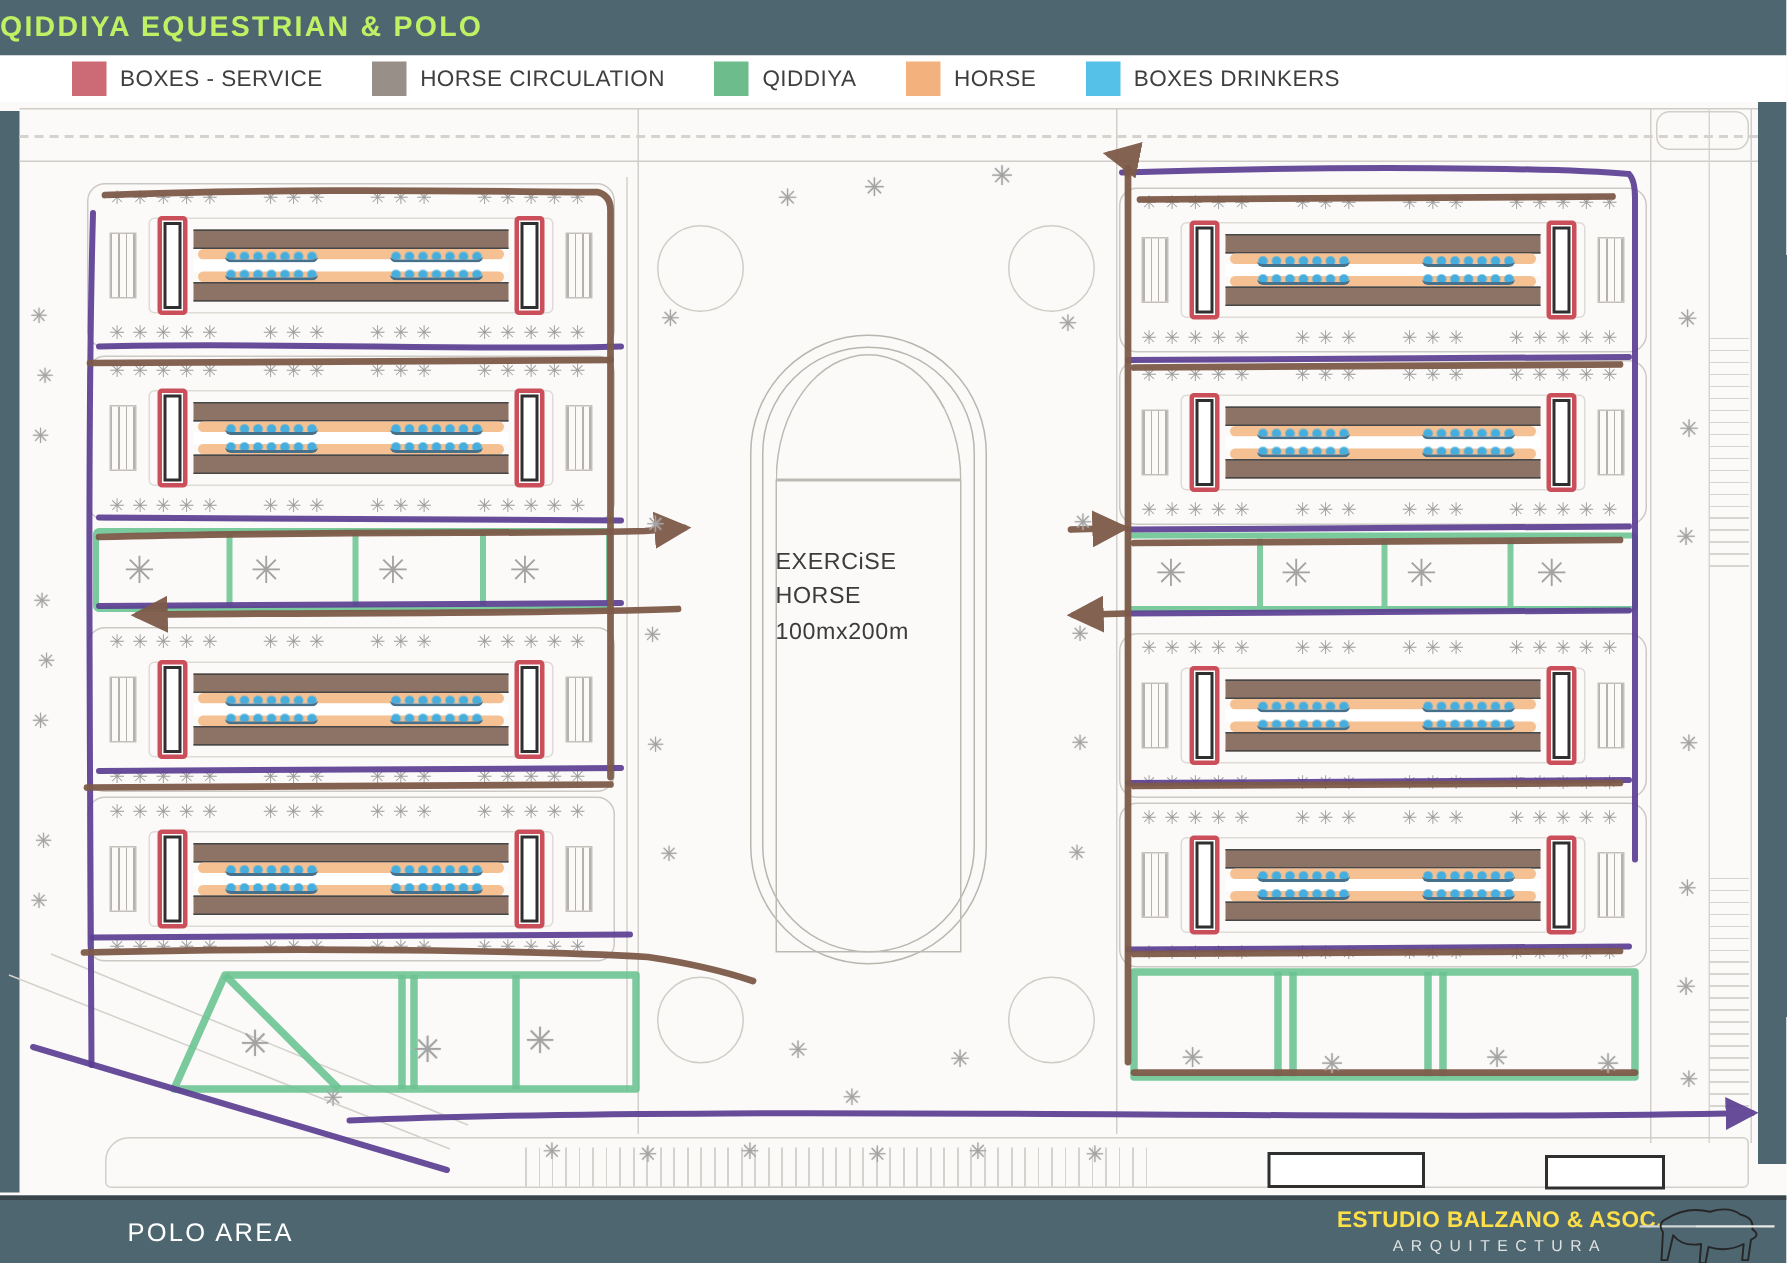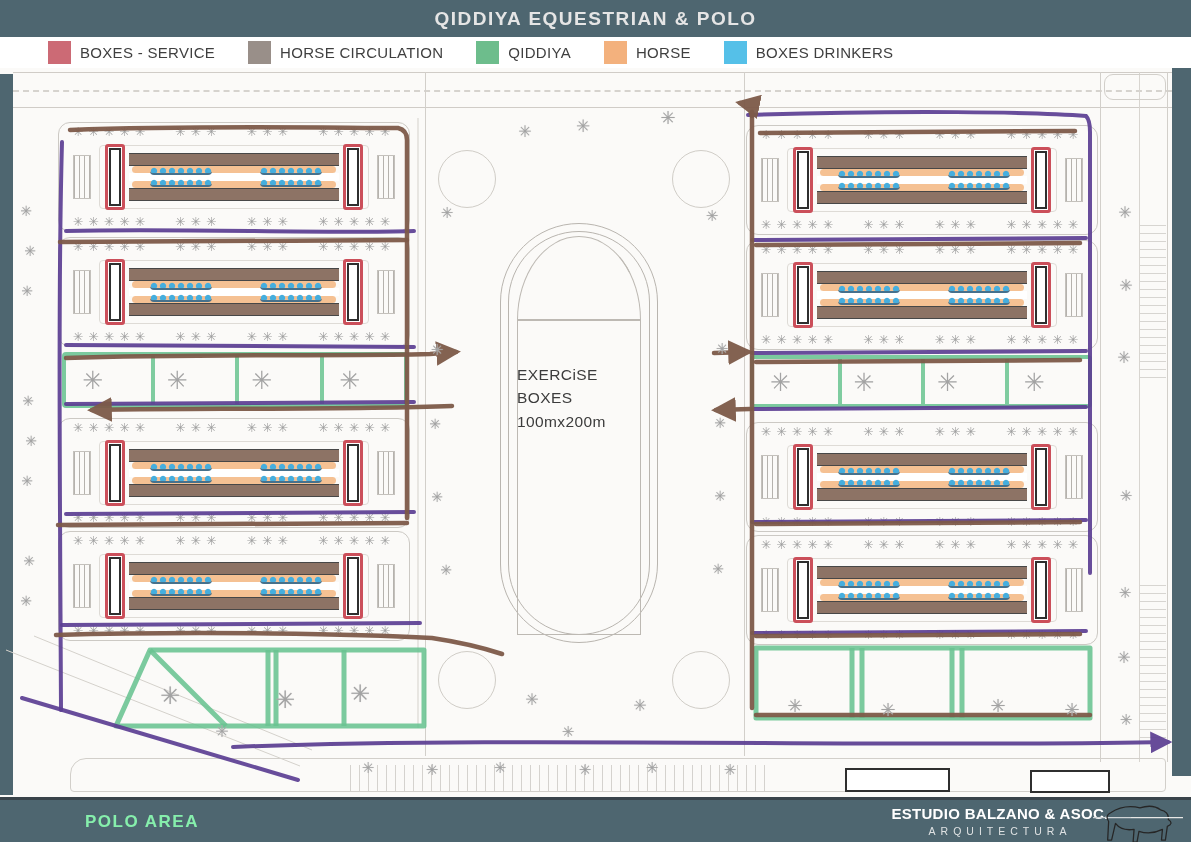--- a/index.html
+++ b/index.html
@@ -1,34 +1,34 @@
 <!DOCTYPE html>
 <html><head>
 <meta charset="utf-8">
 <style>
   * { margin:0; padding:0; box-sizing:border-box; }
   html,body { width:1191px; height:842px; overflow:hidden; }
   body { font-family:"Liberation Sans", sans-serif; background:#fbfaf8; position:relative; }
 
   
   .topbar { position:absolute; left:0; top:0; width:1191px; height:37px; background:#4e6670; }
-  .title  { text-align:center; line-height:37px; font-size:19px; font-weight:700;
-            letter-spacing:1.5px; color:#e5e5e5; }
+  .title  { text-align:left; line-height:37px; font-size:19px; font-weight:700;
+            letter-spacing:1.5px; color:#bef264; }
   .legendbar { position:absolute; left:0; top:37px; width:1191px; height:31px; background:#ffffff;
                display:flex; align-items:center; padding-left:48px; gap:33px; }
   .legend-item { display:flex; align-items:center; gap:9px; }
   .swatch { width:23px; height:23px; display:inline-block; flex:none; }
   .legend-label { font-size:15px; color:#3f3f3f; letter-spacing:.3px; white-space:nowrap; }
 
   .footer { position:absolute; left:0; top:797px; width:1191px; height:45px; background:#4e6670;
             border-top:3px solid #39434a; }
-  .area-label { position:absolute; left:85px; top:12px; font-size:17px; font-weight:700;
-                letter-spacing:1.5px; color:#86efac; }
+  .area-label { position:absolute; left:85px; top:12px; font-size:17px; font-weight:400;
+                letter-spacing:1.5px; color:#ffffff; }
   .firm { position:absolute; left:880px; top:5px; width:240px; text-align:center; }
-  .firm-name { font-size:15px; font-weight:700; color:#ffffff; letter-spacing:.3px; }
+  .firm-name { font-size:15px; font-weight:700; color:#fde047; letter-spacing:.3px; }
   .firm-sub  { margin-top:3px; font-size:10.5px; color:#dfe2e3; letter-spacing:5px; }
   .logo { position:absolute; right:6px; top:0; width:95px; height:45px; }
 
   
   .plan { position:absolute; left:0; top:68px; width:1191px; height:729px; background:#fbfaf8; }
   .teal-strip { position:absolute; background:#4e6670; }
   .strip-l { left:0; top:6px; width:13px; height:721px; }
   .strip-r { right:0; top:0; width:19px; height:708px; }
 
   .road-top { position:absolute; left:13px; right:19px; top:4px; height:36px;
@@ -166,21 +166,21 @@
     <div class="parcel-c"></div>
     <div class="circ" style="left:438px;top:82px"></div>
     <div class="circ" style="left:672px;top:82px"></div>
     <div class="circ" style="left:438px;top:583px"></div>
     <div class="circ" style="left:672px;top:583px"></div>
     <div class="track tr-out"></div>
     <div class="track tr-in"></div>
     <div class="tr-arch"></div>
     <div class="tr-rect"></div>
     <div class="track-label">
-      <div>EXERCiSE BOXES</div>
+      <div>EXERCiSE HORSE</div>
       <div>100mx200m</div>
     </div>
 
     <div class="stable" style="left:58px;top:54px">
         <div class="stable-inner">
           <span class="trees trow">✳✳✳✳✳ ✳✳✳ ✳✳✳ ✳✳✳✳✳</span>
           <span class="trees brow">✳✳✳✳✳ ✳✳✳ ✳✳✳ ✳✳✳✳✳</span>
           <div class="ghost"></div>
           <div class="bld">
             <div class="hatch l"></div>

